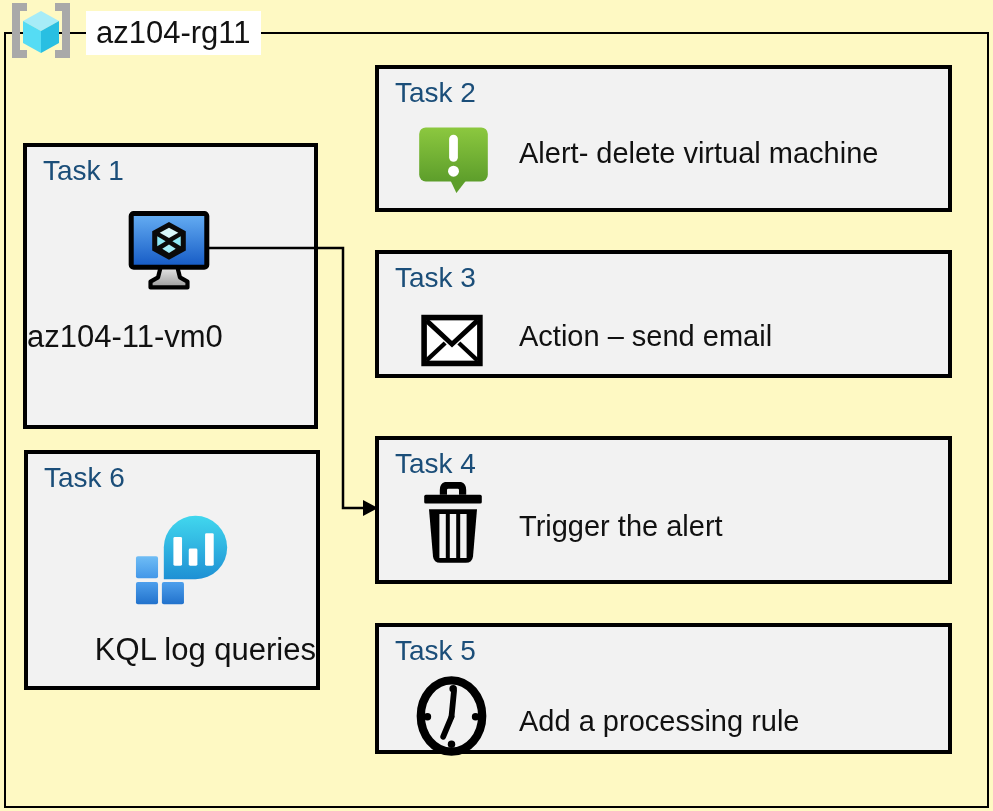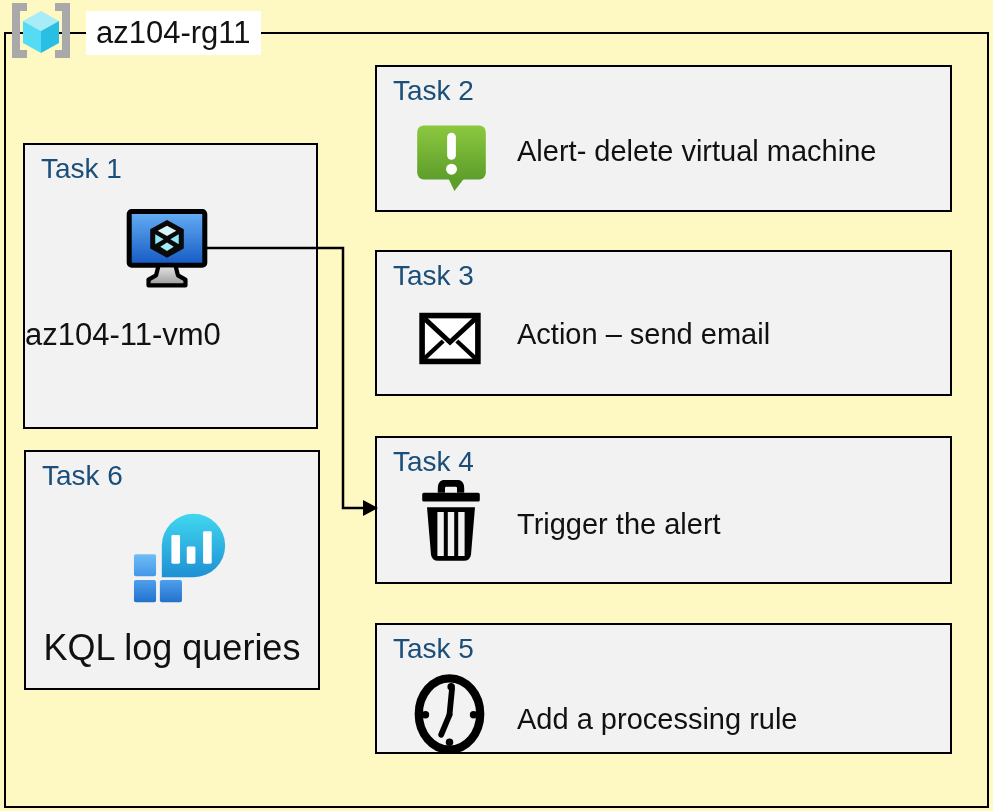--- a/index.html
+++ b/index.html
@@ -10,40 +10,40 @@
   .outer-box{
     position:absolute;left:4px;top:32px;width:981px;height:772px;
     border:2.5px solid #000;background:transparent;
   }
   .rg-icon{position:absolute;left:2px;top:2px;}
   .rg-title{
     position:absolute;left:86px;top:11px;height:44px;line-height:44px;
     font-size:31px;color:#121212;background:#fff;padding:0 10px;white-space:nowrap;
   }
   .task-box{
-    position:absolute;background:#F2F2F2;border:2px solid #000000;box-sizing:border-box;
+    position:absolute;background:#F2F2F2;border:4px solid #000000;box-sizing:border-box;
   }
   .task-label{
     position:absolute;left:16px;top:8px;font-size:28px;color:#1B4E79;white-space:nowrap;
   }
   .task-text{
     position:absolute;font-size:29px;color:#111;white-space:nowrap;line-height:36px;
   }
   .task-icon{position:absolute;}
   
   .t1{left:23px;top:143px;width:295px;height:286px;}
   .t6{left:24px;top:450px;width:296px;height:240px;padding-left:28px;}
   .t1 .task-icon{left:100px;top:62px;}
   .t1 .task-text{left:0;top:172px;width:100%;text-align:left;font-size:31px;}
   .t6 .task-icon{left:107px;top:58px;}
-  .t6 .task-text{left:0;top:178px;width:100%;text-align:center;font-size:36px;}
+  .t6 .task-text{left:0;top:178px;width:100%;text-align:right;font-size:31px;}
   
   .t2,.t3,.t4,.t5{left:375px;width:577px;}
   .t2{top:65px;height:147px;}
-  .t3{top:250px;height:146px;}
+  .t3{top:250px;height:128px;}
   .t4{top:436px;height:148px;}
   .t5{top:623px;height:131px;}
   .t2 .task-icon{left:38px;top:56px;}
   .t3 .task-icon{left:42px;top:60px;}
   .t4 .task-icon{left:42px;top:42px;}
   .t5 .task-icon{left:36px;top:47px;}
   .t2 .task-text{left:140px;top:66px;}
   .t3 .task-text{left:140px;top:64px;}
   .t4 .task-text{left:140px;top:68px;}
   .t5 .task-text{left:140px;top:76px;}

